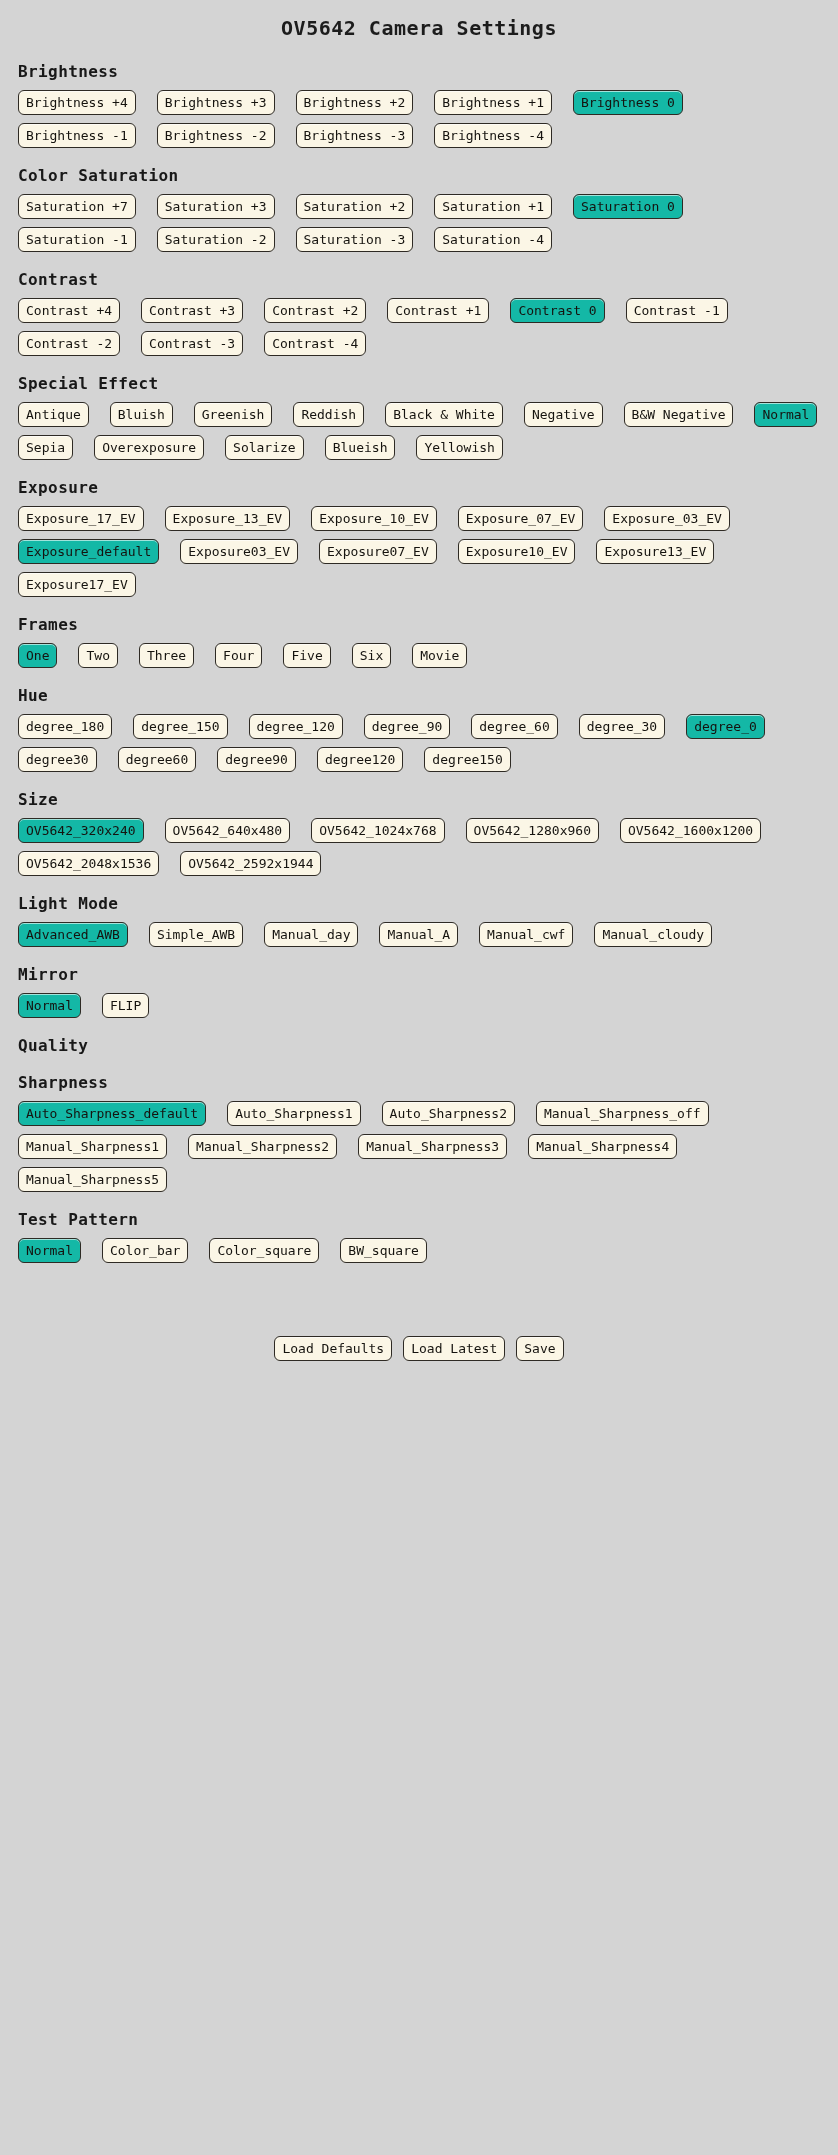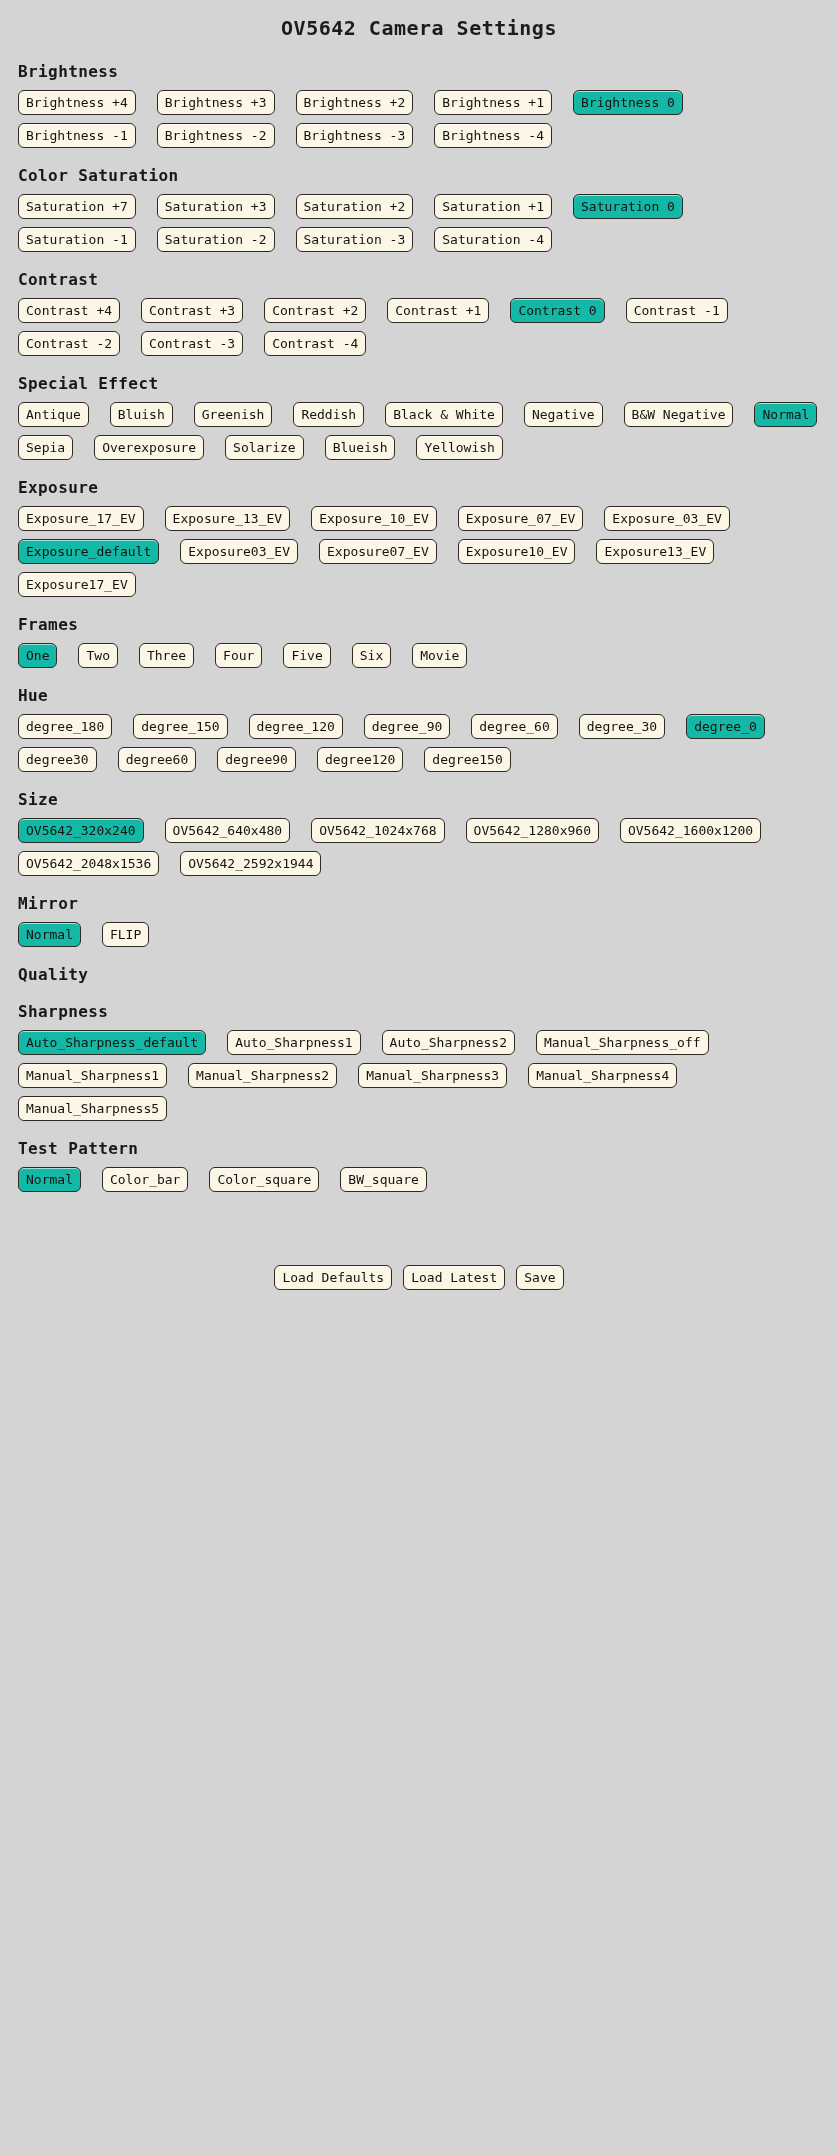--- a/index.html
+++ b/index.html
@@ -197,20 +197,31 @@
           <div class="btn selected">OV5642_320x240</div>
           <div class="btn">OV5642_640x480</div>
           <div class="btn">OV5642_1024x768</div>
           <div class="btn">OV5642_1280x960</div>
           <div class="btn">OV5642_1600x1200</div>
           <div class="btn">OV5642_2048x1536</div>
           <div class="btn">OV5642_2592x1944</div>
         </div>
       </div>
       <div class="section">
+        <div class="section-title">Light Mode</div>
+        <div class="btn-row">
+          <div class="btn selected">Advanced_AWB</div>
+          <div class="btn">Simple_AWB</div>
+          <div class="btn">Manual_day</div>
+          <div class="btn">Manual_A</div>
+          <div class="btn">Manual_cwf</div>
+          <div class="btn">Manual_cloudy</div>
+        </div>
+      </div>
+      <div class="section">
         <div class="section-title">Mirror</div>
         <div class="btn-row">
           <div class="btn selected">Normal</div>
           <div class="btn">FLIP</div>
         </div>
       </div>
       <div class="section">
         <div class="section-title">Quality</div>
       </div>
       <div class="section">

